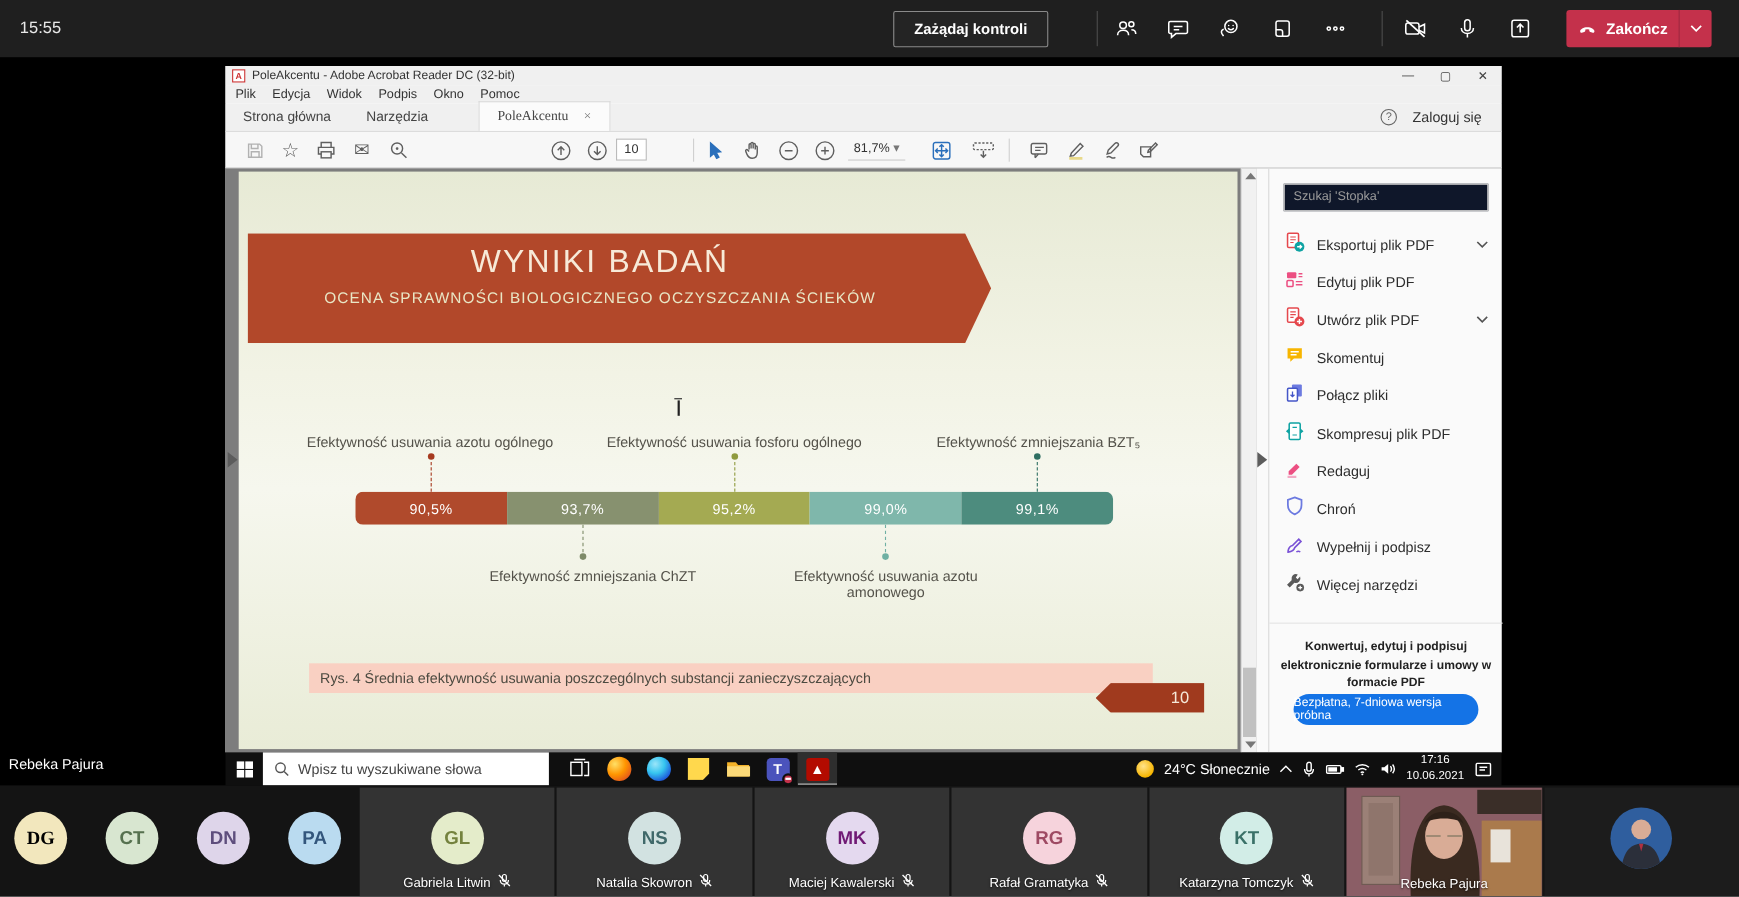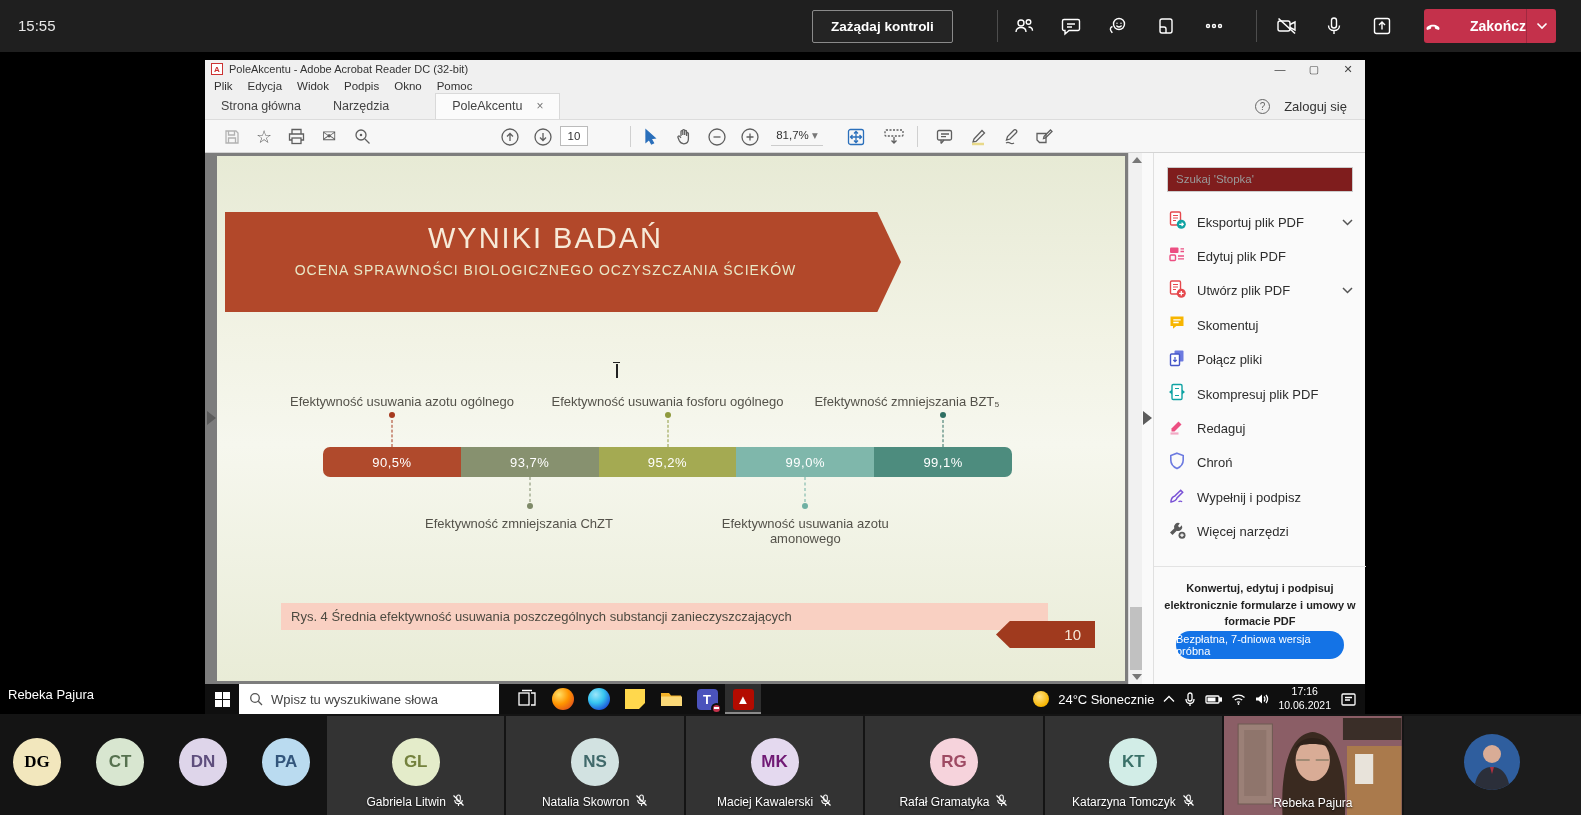--- a/index.html
+++ b/index.html
@@ -9,36 +9,36 @@
 
   
   .top-bar { left:0; top:0; width:1581px; height:52px; background:#1f1f1f; }
   .tb-time { left:18px; top:17px; color:#e8e8e8; font-size:15px; }
   .tb-request { left:812px; top:10px; width:141px; height:33px; background:#242424; border:1px solid #8a8a8a;
     color:#fff; font-size:13.5px; font-weight:700; display:flex; align-items:center; justify-content:center; border-radius:2px; cursor:pointer;}
   .tb-sep { width:1px; top:10px; height:32px; background:#4d4d4d; }
   .tb-ic { width:40px; height:40px; top:6px; display:flex; align-items:center; justify-content:center; cursor:pointer; }
   .tb-ic svg { stroke:#fff; fill:none; stroke-width:1.4; }
   .tb-leave { left:1424px; top:9px; width:132px; height:34px; background:#c4314b; border-radius:3px; display:flex; align-items:center; color:#fff; }
-  .tb-leave .lv-main { flex:1; display:flex; align-items:center; justify-content:space-between; gap:8px; font-size:14px; font-weight:700; cursor:pointer;}
+  .tb-leave .lv-main { flex:1; display:flex; align-items:center; justify-content:center; gap:8px; font-size:14px; font-weight:700; cursor:pointer;}
   .tb-leave .lv-split { width:30px; height:100%; border-left:1px solid #a02840; display:flex; align-items:center; justify-content:center; cursor:pointer;}
 
   
   #win { left:205px; top:60px; width:1160px; height:624px; background:#fff; }
   .w-titlebar { left:0; top:0; width:100%; height:18px; background:#f0f0f0; display:flex; align-items:center; font-size:11px; color:#333; }
   .w-title { margin-left:6px; }
   .pdf-badge { width:12px; height:12px; margin-left:6px; background:#fff; border:1px solid #c33; color:#c33; font-size:8px; font-weight:700;
     display:inline-flex; align-items:center; justify-content:center; }
   .w-controls { margin-left:auto; display:flex; }
   .w-ctl { width:34px; height:18px; display:flex; align-items:center; justify-content:center; color:#444; font-size:11px; cursor:pointer; }
   .w-menubar { left:0; top:18px; width:100%; height:16px; background:#f0f0f0; display:flex; align-items:center; gap:15px; padding-left:9px; font-size:11.5px; color:#333; }
   .w-menubar span { cursor:pointer; }
   .w-tabbar { left:0; top:34px; width:100%; height:26px; background:#f0f0f0; border-bottom:1px solid #dcdcdc; display:flex; align-items:flex-end; font-size:12.5px; color:#444; }
   .w-tab { padding:5px 16px 6px 16px; cursor:pointer; }
-  .w-tab.active { background:#fbfbfb; border:1px solid #d9d9d9; border-bottom:none; display:flex; gap:14px; align-items:center; margin-left:30px; }
+  .w-tab.active { background:#fbfbfb; border:1px solid #d9d9d9; border-bottom:none; display:flex; gap:14px; align-items:center; margin-left:30px;font-family:Liberation Serif, serif; }
   .w-tab .tabx { color:#777; font-size:12px; }
   .w-tab-right { margin-left:auto; display:flex; align-items:center; gap:14px; padding-right:18px; padding-bottom:5px; }
   .help-circ { width:15px; height:15px; border:1px solid #666; border-radius:50%; color:#666; font-size:10px; display:flex; align-items:center; justify-content:center; cursor:pointer;}
   .signin { color:#333; font-size:13px; cursor:pointer; }
   .w-toolbar { left:0; top:60px; width:100%; height:33px; background:#f7f7f7; border-bottom:1px solid #d4d4d4; }
   .t-ic { position:absolute; top:4px; width:26px; height:25px; display:flex; align-items:center; justify-content:center; cursor:pointer; color:#5f5f5f; }
   .t-ic svg { stroke:#5f5f5f; fill:none; stroke-width:1.3; }
   .t-sep { position:absolute; top:6px; width:1px; height:21px; background:#d0d0d0; }
   .t-txt { position:absolute; top:10px; font-size:11.5px; color:#333;margin-top:28px; }
   .page-box { position:absolute; top:6px; left:355px; width:28px; height:20px; border:1px solid #bbb; background:#fff; font-size:11.5px; color:#333; text-align:center; line-height:19px; }
@@ -66,21 +66,21 @@
   .bar-seg { flex:1; display:flex; align-items:center; justify-content:center; color:#fff; font-size:13px; letter-spacing:0.5px; }
   .caption { left:64px; top:447px; width:767px; height:27px; background:#f9d0c2; font-size:13px; color:#4c4a40; line-height:27px; padding-left:10px; }
   .page-tag { left:779px; top:465px; width:99px; height:27px; background:#a03a1e; clip-path:polygon(14% 0,100% 0,100% 100%,14% 100%,0 50%);
     color:#f5e8d8; font-size:15px; text-align:right; line-height:27px; padding-right:14px; }
   .ibeam { left:395px; top:206px; width:9px; height:18px; }
   .ibeam:before { content:""; position:absolute; left:4px; top:2px; width:1.5px; height:14px; background:#222; }
   .ibeam:after { content:""; position:absolute; left:1px; top:0; width:7px; height:2px; border-top:1.5px solid #222; border-bottom:0; }
 
   
   .panel { left:948px; top:0; width:212px; height:531px; background:#fafafa; border-left:1px solid #e0e0e0; }
-  .p-search { left:13px; top:14px; width:186px; height:25px; background:#7f1d1d; border:1px solid #ccc; font-size:11.5px; color:#9a9a9a; line-height:23px; padding-left:8px; }
+  .p-search { left:13px; top:14px; width:186px; height:25px; background:#0f172a; border:1px solid #ccc; font-size:11.5px; color:#9a9a9a; line-height:23px; padding-left:8px; }
   .tool-item { position:absolute; left:13px; width:186px; height:30px; display:flex; align-items:center; gap:10px; cursor:pointer; }
   .tool-item .lbl { font-size:13px; color:#2d2d2d; }
   .tool-item svg.chev { margin-left:auto; stroke:#555; fill:none; stroke-width:1.5; }
   .p-divider { left:0; top:413px; width:212px; height:1px; background:#e3e3e3; }
   .p-promo { left:10px; top:427px; width:192px; text-align:center; font-size:11px; font-weight:700; color:#222; line-height:1.5; }
   .p-btn { left:22px; top:478px; width:168px; height:28px; background:#1473e6; border-radius:14px; color:#fff; font-size:11px;
     display:flex; align-items:center; justify-content:center; cursor:pointer; }
 
   
   .taskbar { left:205px; top:684px; width:1160px; height:30px; background:#0f0f0f; display:flex; align-items:center; }
@@ -337,33 +337,33 @@
                 <span>99,0%</span>
               </div>
               <div class="bar-seg" style="background: rgb(77, 140, 126);">
                 <span>99,1%</span>
               </div>
             </div>
         </div>
         <div class="abs caption">Rys. 4 Średnia efektywność usuwania poszczególnych substancji zanieczyszczających</div>
         <div class="abs page-tag">10</div>
         <div class="abs ibeam"></div>
-      <div class="chart-label top" style="left: 185px; top: 209px;">Efektywność usuwania azotu ogólnego</div>
+      <div class="chart-label top" style="left: 174px; top: 209px;">Efektywność usuwania azotu ogólnego</div>
           <div class="dot" style="left: 174.9px; top: 256px; background: rgb(166, 58, 31);"></div>
           <div class="dash" style="left: 174.9px; border-color: rgb(166, 58, 31); top: 264px; height: 27px;"></div>
-          <div class="chart-label" style="left: 302px; top: 360px;">Efektywność zmniejszania ChZT</div>
+          <div class="chart-label" style="left: 322px; top: 360px;">Efektywność zmniejszania ChZT</div>
           <div class="dot" style="left: 312.7px; top: 347px; background: rgb(126, 138, 104);"></div>
           <div class="dash" style="left: 312.7px; border-color: rgb(126, 138, 104); top: 321px; height: 25px;"></div>
           <div class="chart-label top" style="left: 450.5px; top: 209px;">Efektywność usuwania fosforu ogólnego</div>
           <div class="dot" style="left: 450.5px; top: 256px; background: rgb(143, 154, 62);"></div>
           <div class="dash" style="left: 450.5px; border-color: rgb(143, 154, 62); top: 264px; height: 27px;"></div>
           <div class="chart-label" style="left: 588.3px; top: 360px;">Efektywność usuwania azotu amonowego</div>
           <div class="dot" style="left: 588.3px; top: 347px; background: rgb(111, 176, 163);"></div>
           <div class="dash" style="left: 588.3px; border-color: rgb(111, 176, 163); top: 321px; height: 25px;"></div>
-          <div class="chart-label top" style="left: 690px; top: 209px;">Efektywność zmniejszania BZT₅</div>
+          <div class="chart-label top" style="left: 727px; top: 209px;">Efektywność zmniejszania BZT₅</div>
           <div class="dot" style="left: 726.1px; top: 256px; background: rgb(47, 111, 98);"></div>
           <div class="dash" style="left: 726.1px; border-color: rgb(47, 111, 98); top: 264px; height: 27px;"></div>
         </div>
 
       <div class="abs v-scroll">
         <div class="abs scr-arr" style="top:4px;border-bottom:6px solid #777"></div>
         <div class="abs v-thumb"></div>
         <div class="abs scr-arr" style="top:521px;border-top:6px solid #777"></div>
       </div>
       <div class="abs gutter">

